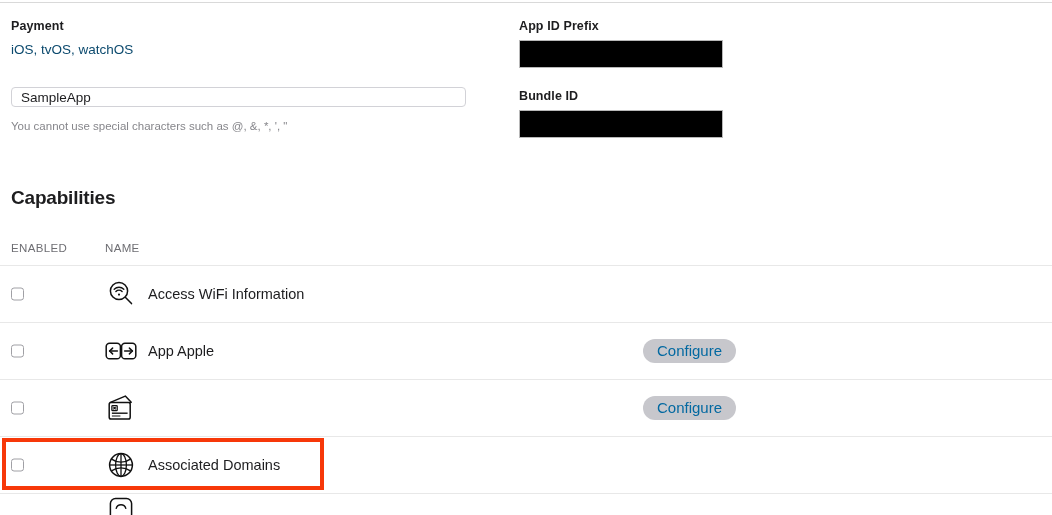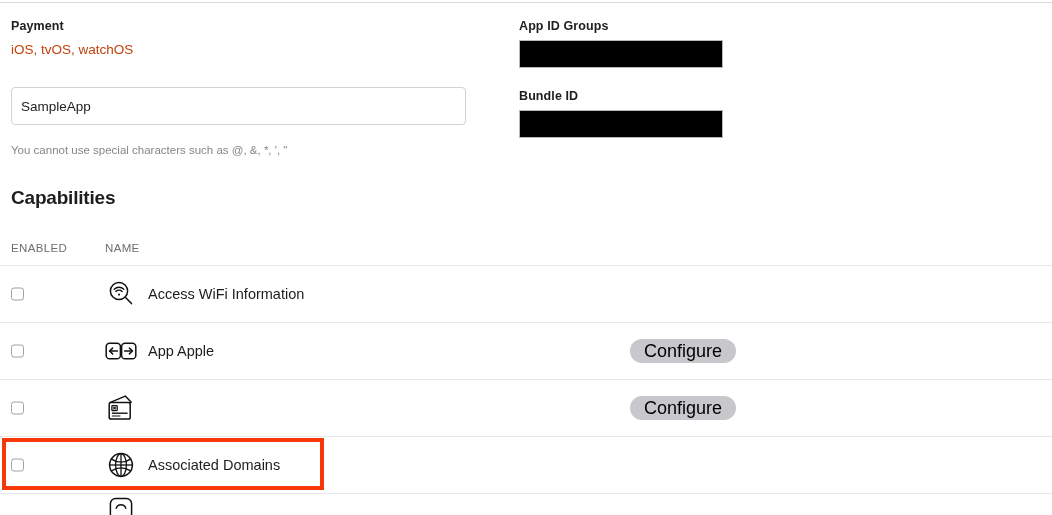--- a/index.html
+++ b/index.html
@@ -43,47 +43,47 @@
     font-size: 12.5px;
     font-weight: bold;
     color: #1d1d1f;
     letter-spacing: 0.1px;
     line-height: 16px;
   }
 
   .field-value {
     font-size: 13.5px;
     font-weight: normal;
-    color: #c2410c;
+    color: #0c4a6e;
     line-height: 18px;
     margin-top: 7px;
   }
 
   .spacer-20 { height: 22px; }
 
   .text-input {
     display: block;
     width: 455px;
-    height: 38px;
+    height: 20px;
     border: 1px solid #d2d2d7;
     border-radius: 4px;
     background: #ffffff;
     font-family: "Liberation Sans", sans-serif;
     font-size: 13.5px;
     color: #1d1d1f;
     padding: 0 9px;
     margin-top: 6px;
     outline: none;
   }
 
   .helper-text {
     font-size: 11.5px;
     color: #86868b;
     line-height: 15px;
-    margin-top: 18px;
+    margin-top: 12px;
     white-space: nowrap;
   }
 
   .redacted {
     width: 204px;
     height: 28px;
     background: #000000;
     border: 1px solid #b8b8b8;
     margin-top: 6px;
   }
@@ -171,23 +171,23 @@
   .configure-btn {
     position: absolute;
     right: 316px; top: 50%;
     transform: translateY(-50%);
     min-width: 80px;
     height: 24px;
     padding: 0 14px;
     border: none;
     border-radius: 12px;
     background: #c7c7cc;
-    color: #000000;
+    color: #0369a1;
     font-family: "Liberation Sans", sans-serif;
-    font-size: 18px;
+    font-size: 15px;
     line-height: 24px;
     text-align: center;
     cursor: default;
   }
 
   
   .row.partial { height: 26px; overflow: hidden; }
   .row.partial .row-icon {
     top: 0; transform: none;
     align-items: flex-start;
@@ -225,21 +225,21 @@
       <div>
         <input class="text-input" type="text" value="SampleApp" style="">
         <div class="helper-text">You cannot use special characters such as @, &amp;, *, ', "</div>
       </div>
 
     </div>
 
     <div class="col-right">
 
       <div>
-        <div class="field-label">App ID Groups</div>
+        <div class="field-label">App ID Prefix</div>
         <div class="redacted"></div>
       </div>
 
       <div class="right-gap"></div>
 
       <div>
         <div class="field-label">Bundle ID</div>
         <div class="redacted"></div>
       </div>
 

